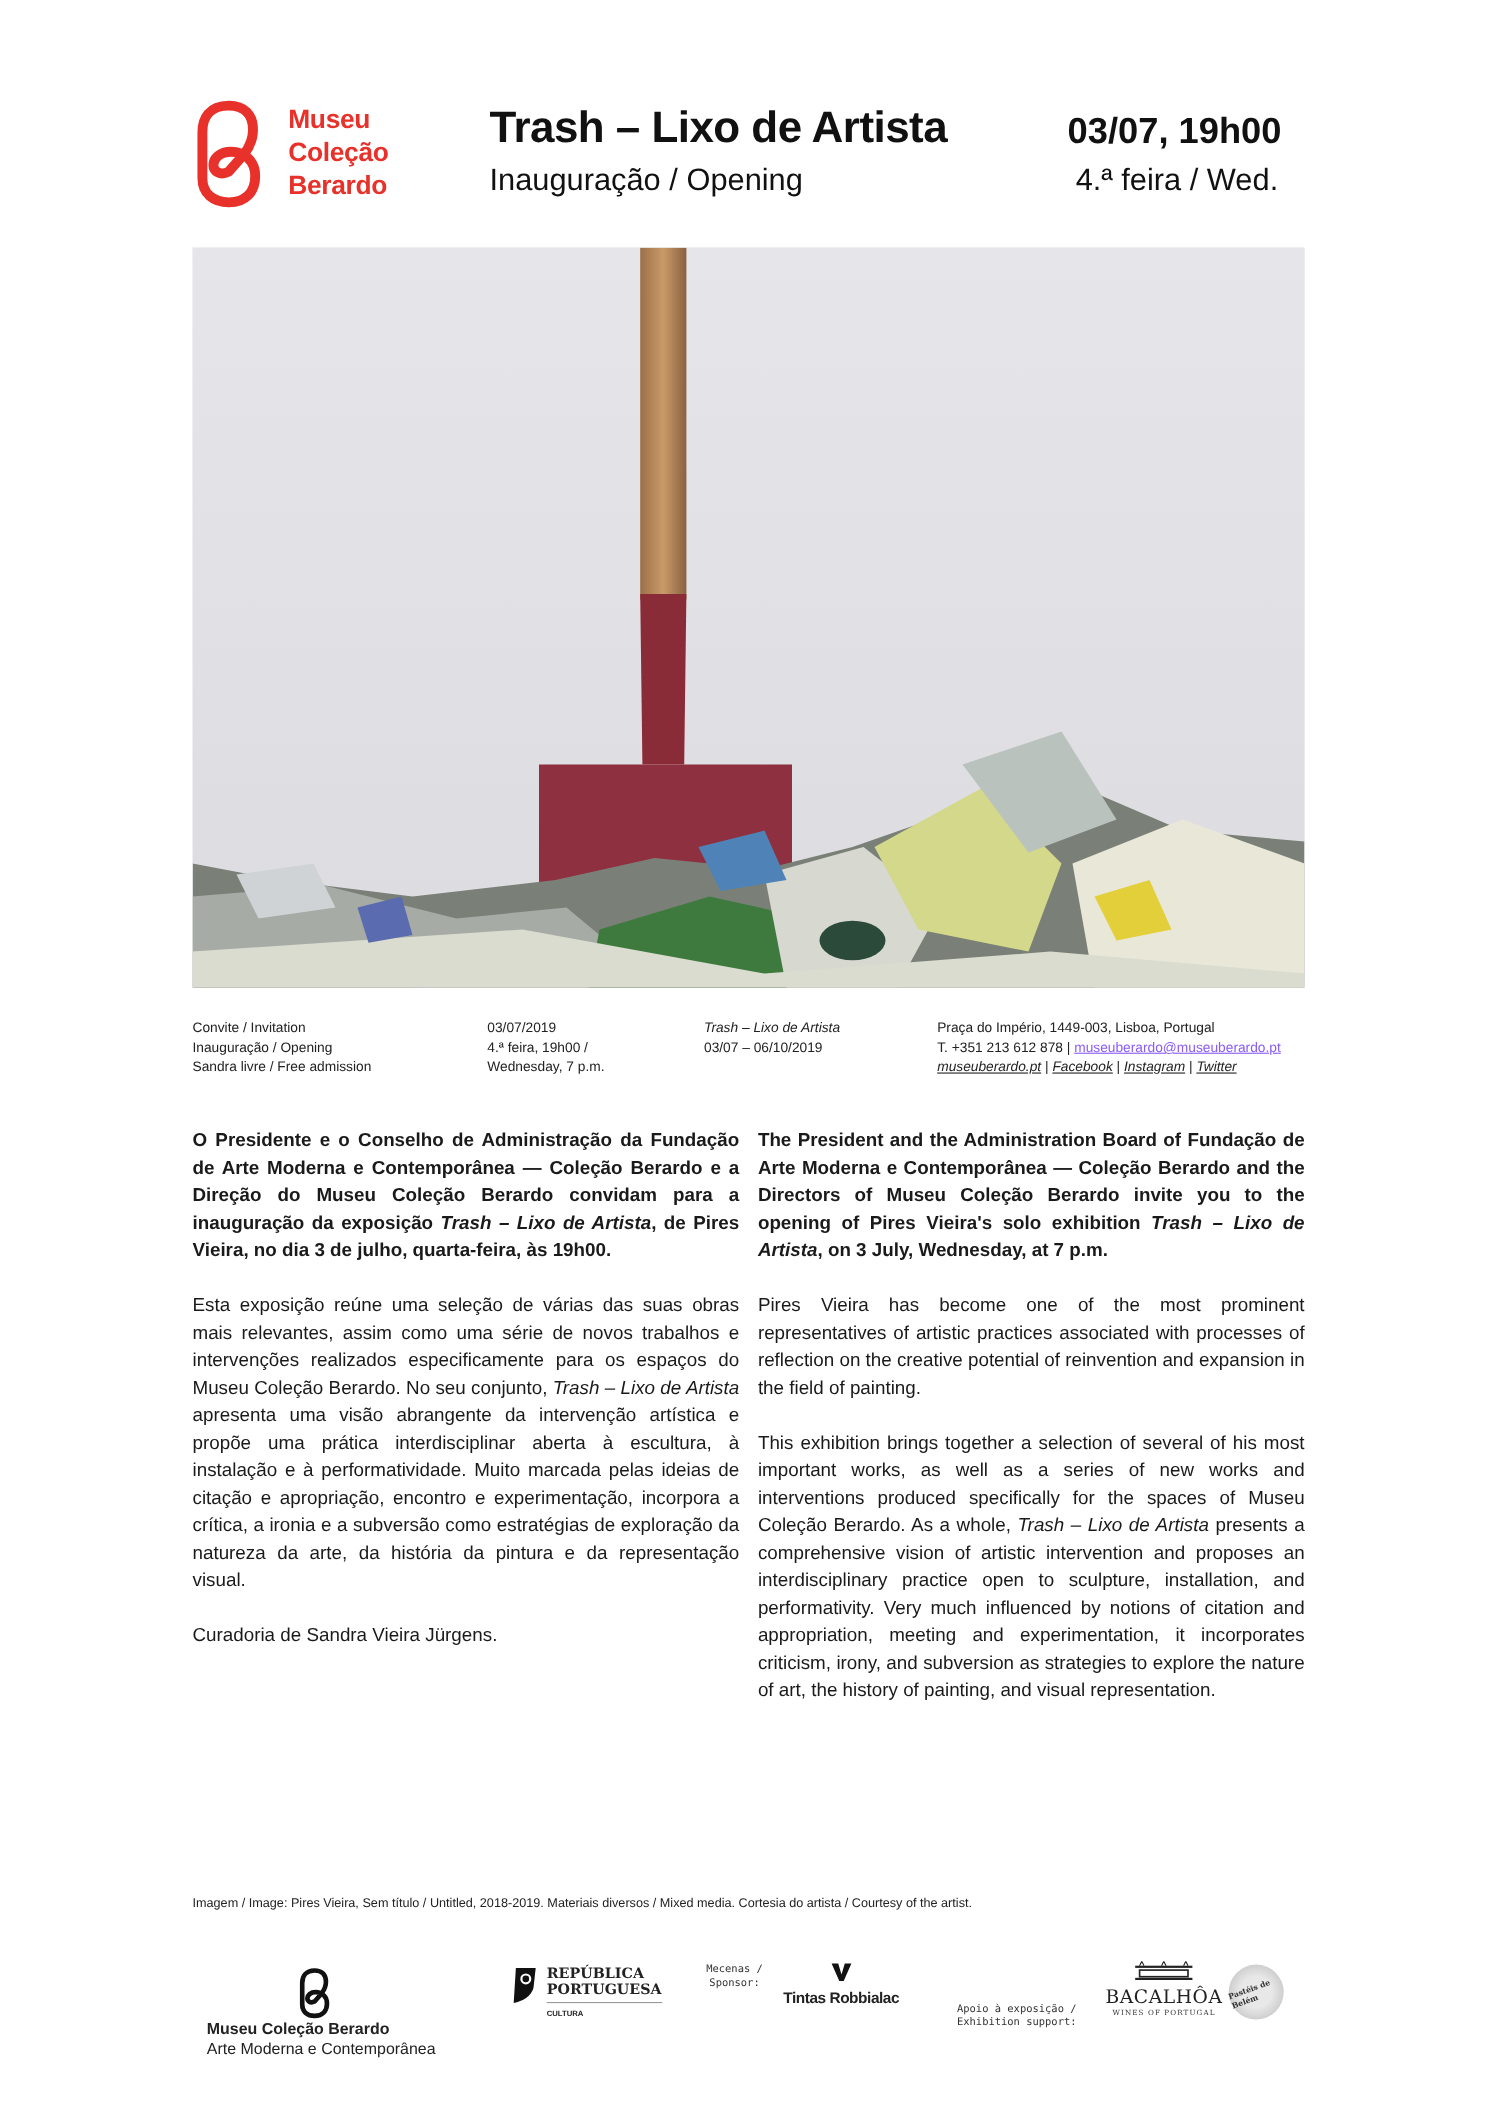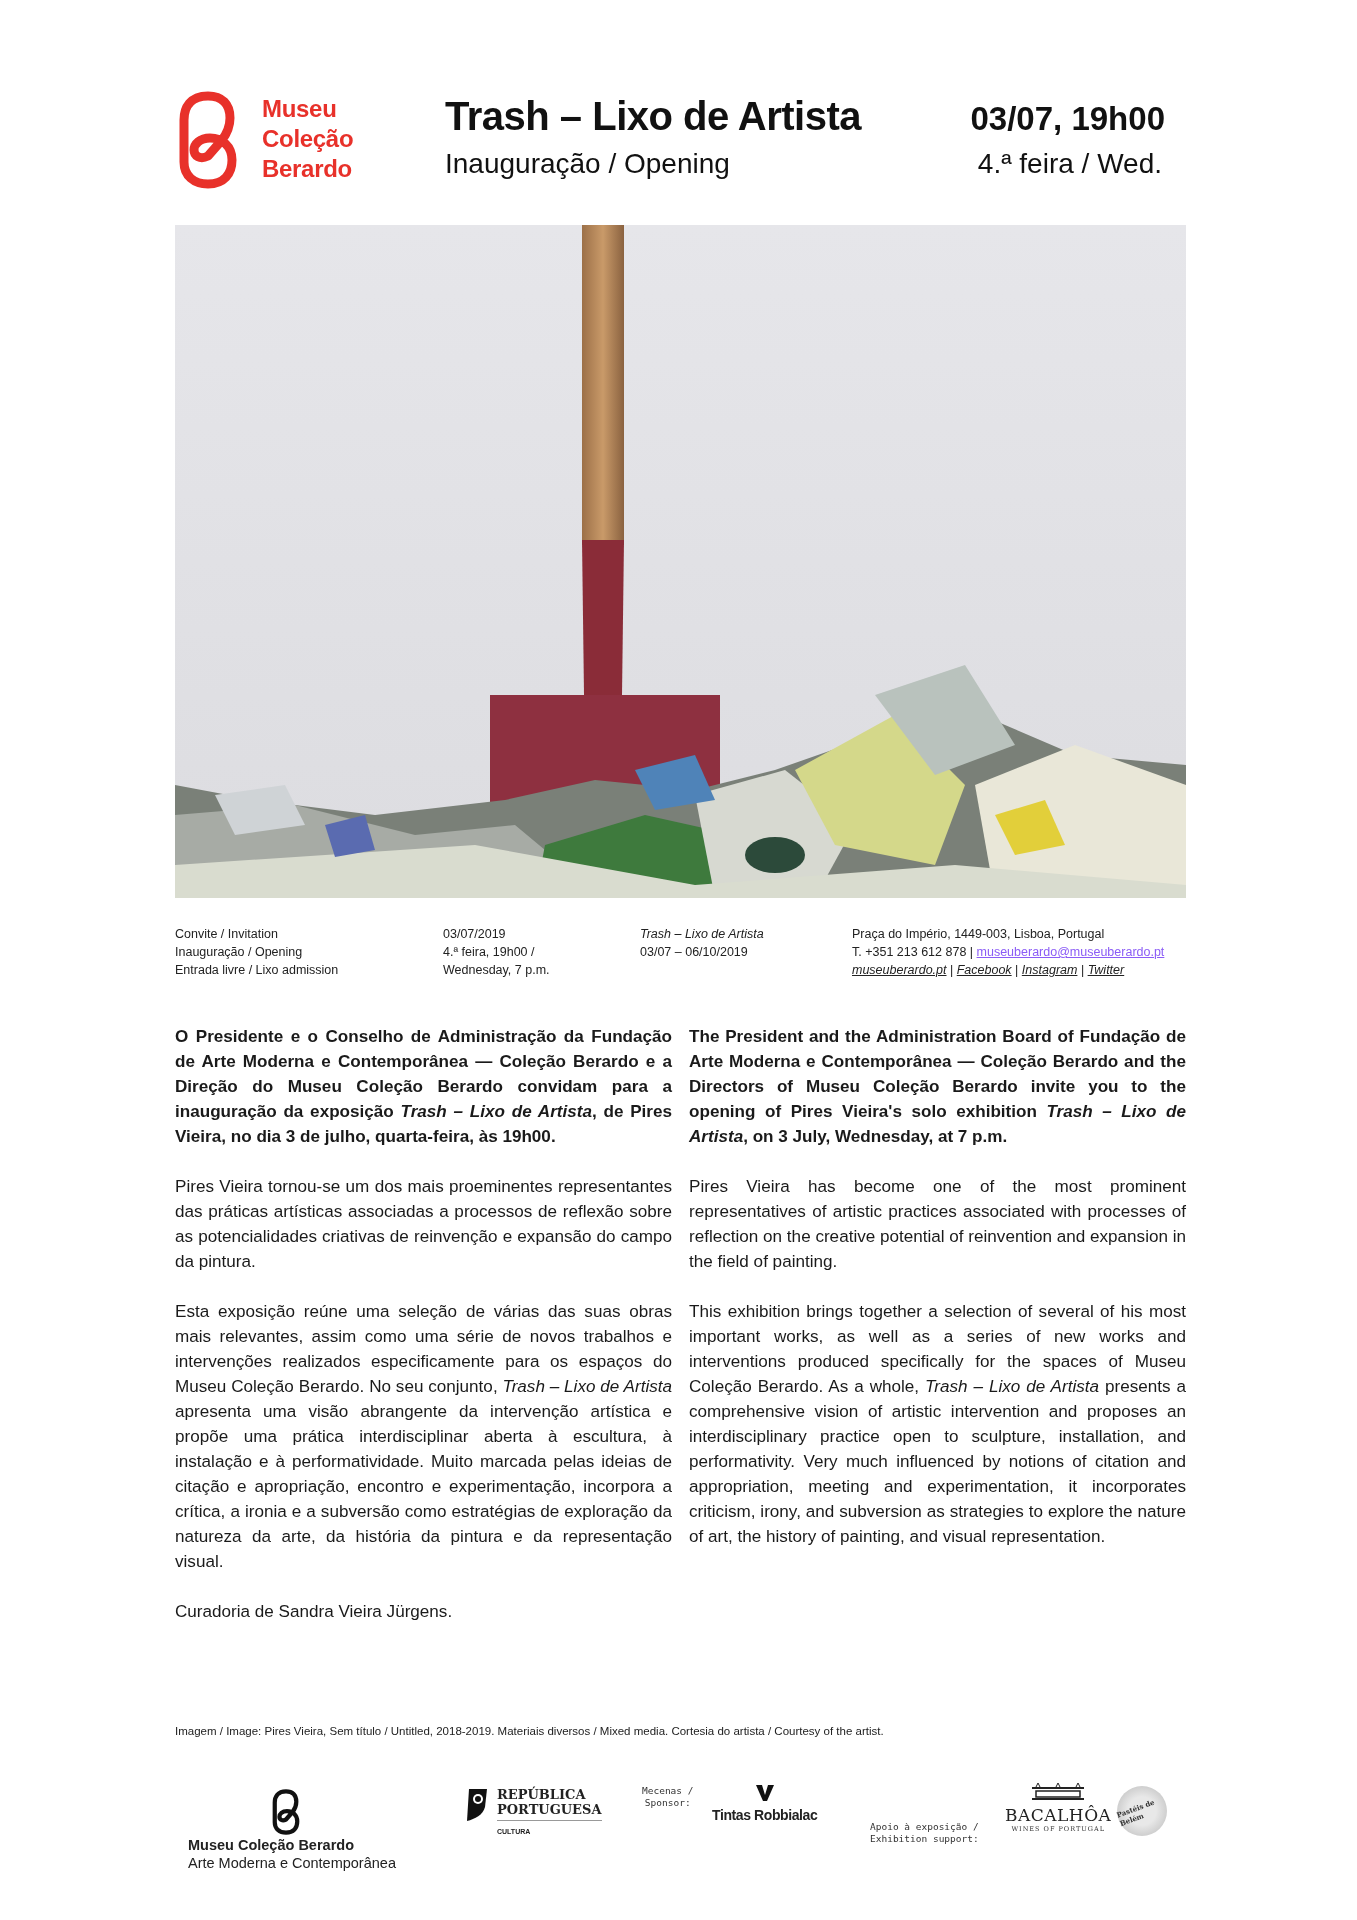--- a/index.html
+++ b/index.html
@@ -99,21 +99,21 @@
       <path d="M150 600 L190 590 L200 625 L160 632 Z" fill="#5a6bb0"></path>
       <path d="M40 570 L110 560 L130 600 L60 610 Z" fill="#cfd3d6"></path>
       <ellipse cx="600" cy="630" rx="30" ry="18" fill="#2c4a3a"></ellipse>
     </g>
   </svg>
 </div>
 
 <div class="abs info col1">
   <div>Convite / Invitation</div>
   <div>Inauguração / Opening</div>
-  <div>Entrada livre / Lixo admission</div>
+  <div>Sandra livre / Free admission</div>
 </div>
 <div class="abs info col2">
   <div>03/07/2019</div>
   <div>4.ª feira, 19h00 /</div>
   <div>Wednesday, 7 p.m.</div>
 </div>
 <div class="abs info col3">
   <div style="font-style:italic">Trash – Lixo de Artista</div>
   <div>03/07 – 06/10/2019</div>
 </div>
@@ -123,21 +123,20 @@
     <span>T. +351 213 612 878 |</span>
     <a href="#">museuberardo@museuberardo.pt</a>
   </div>
   <div>
     <a href="#" class="plain">museuberardo.pt</a><span> | </span><a href="#" class="plain">Facebook</a><span> | </span><a href="#" class="plain">Instagram</a><span> | </span><a href="#" class="plain">Twitter</a>
   </div>
 </div>
 
 <div class="abs body-col left-col">
   <p class="lead"><span>O Presidente e o Conselho de Administração da Fundação de Arte Moderna e Contemporânea — Coleção Berardo e a Direção do Museu Coleção Berardo convidam para a inauguração da exposição </span><i>Trash – Lixo de Artista</i><span>, de Pires Vieira, no dia 3 de julho, quarta-feira, às 19h00.</span></p>
-  <p>Pires Vieira tornou-se um dos mais proeminentes representantes das práticas artísticas associadas a processos de reflexão sobre as potencialidades criativas de reinvenção e expansão do campo da pintura.</p>
   <p><span>Esta exposição reúne uma seleção de várias das suas obras mais relevantes, assim como uma série de novos trabalhos e intervenções realizados especificamente para os espaços do Museu Coleção Berardo. No seu conjunto, </span><i>Trash – Lixo de Artista</i><span> apresenta uma visão abrangente da intervenção artística e propõe uma prática interdisciplinar aberta à escultura, à instalação e à performatividade. Muito marcada pelas ideias de citação e apropriação, encontro e experimentação, incorpora a crítica, a ironia e a subversão como estratégias de exploração da natureza da arte, da história da pintura e da representação visual.</span></p>
   <p>Curadoria de Sandra Vieira Jürgens.</p>
 </div>
 
 <div class="abs body-col right-col">
   <p class="lead"><span>The President and the Administration Board of Fundação de Arte Moderna e Contemporânea — Coleção Berardo and the Directors of Museu Coleção Berardo invite you to the opening of Pires Vieira's solo exhibition </span><i>Trash – Lixo de Artista</i><span>, on 3 July, Wednesday, at 7 p.m.</span></p>
   <p>Pires Vieira has become one of the most prominent representatives of artistic practices associated with processes of reflection on the creative potential of reinvention and expansion in the field of painting.</p>
   <p><span>This exhibition brings together a selection of several of his most important works, as well as a series of new works and interventions produced specifically for the spaces of Museu Coleção Berardo. As a whole, </span><i>Trash – Lixo de Artista</i><span> presents a comprehensive vision of artistic intervention and proposes an interdisciplinary practice open to sculpture, installation, and performativity. Very much influenced by notions of citation and appropriation, meeting and experimentation, it incorporates criticism, irony, and subversion as strategies to explore the nature of art, the history of painting, and visual representation.</span></p>
 </div>
 

